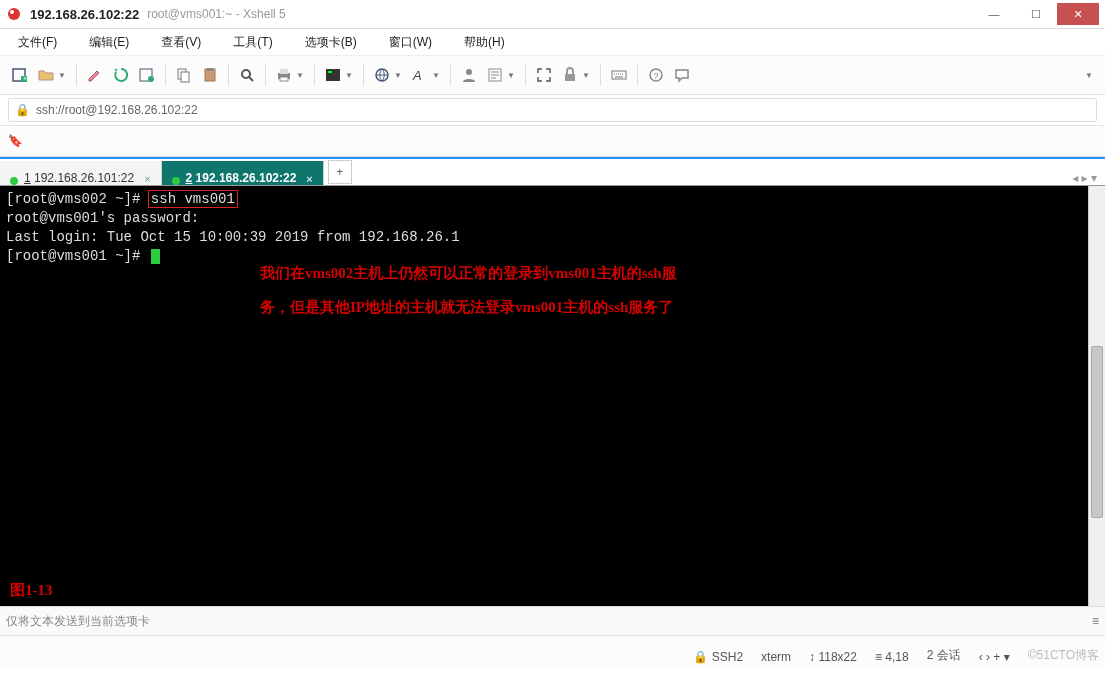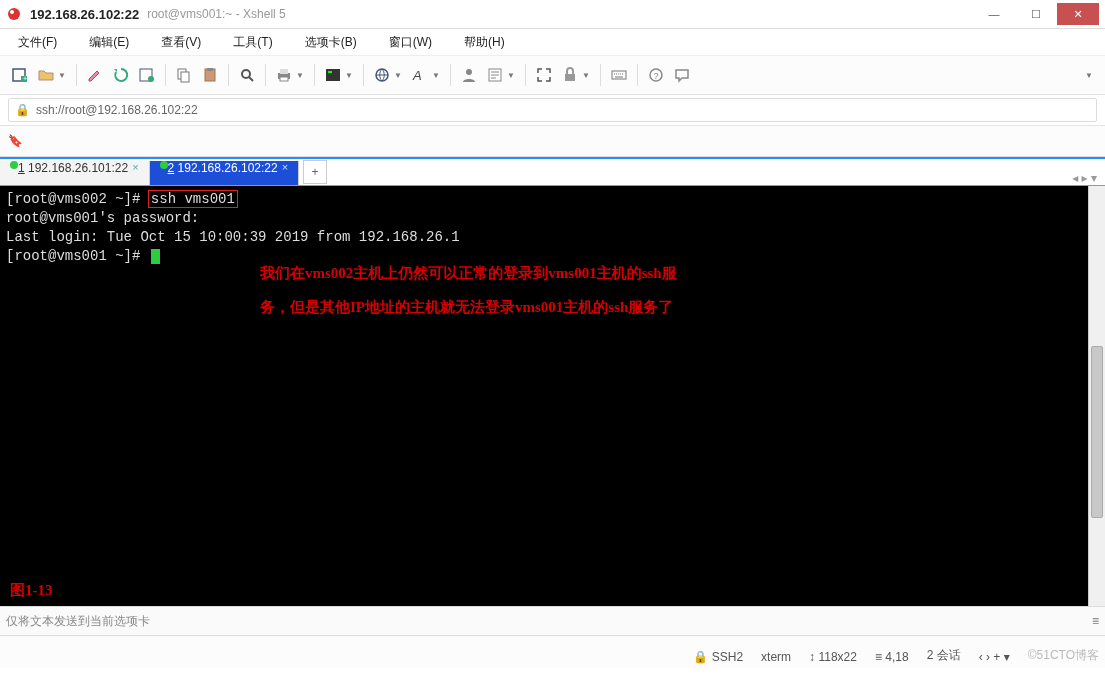--- a/index.html
+++ b/index.html
@@ -16,23 +16,23 @@
   .tbtn{width:24px;height:24px;display:flex;align-items:center;justify-content:center;color:#555;position:relative}
   .tbtn svg{width:18px;height:18px}
   .tdrop{width:8px;font-size:8px;color:#777;margin-left:-2px;margin-right:4px}
   .tsep{width:1px;height:22px;background:#ddd;margin:0 4px}
   .addressline{height:30px;display:flex;align-items:center;padding:0 8px;border-bottom:1px solid #e3e3e3}
   .addrbox{flex:1;border:1px solid #ddd;height:22px;display:flex;align-items:center;padding:0 6px;color:#666;background:#fff;border-radius:2px}
   .addrbox .lock{margin-right:6px;color:#888}
   .hintbar{height:30px;display:flex;align-items:center;padding:0 8px;color:#666;background:#fcfcfc;border-bottom:1px solid #ddd}
   .hintbar .lock{margin-right:6px;color:#888}
   .tabstrip{height:26px;display:flex;align-items:flex-end;background:#fff;border-top:2px solid #1e90ff;position:relative}
-  .tab{height:24px;display:flex;align-items:flex-start;padding:0 10px;gap:0;font-size:12px;border-right:1px solid #ccc;position:relative}
+  .tab{height:24px;display:flex;align-items:flex-end;padding:0 10px;gap:6px;font-size:12px;border-right:1px solid #ccc;position:relative}
   .tab.inactive{background:#f4f4f4;color:#333}
-  .tab.active{background:#1d4ed8;color:#fff;font-weight:400}
+  .tab.active{background:#0f766e;color:#fff;font-weight:700}
   .tab .dot{width:8px;height:8px;border-radius:50%;background:#2ecc40}
   .tab .x{font-size:11px;color:#5aa;margin-left:4px}
   .tab.active .x{color:#cde}
   .tabadd{width:22px;height:22px;border:1px solid #ccc;display:flex;align-items:center;justify-content:center;margin-left:4px;color:#666;margin-bottom:1px}
   .tabend{margin-left:auto;padding:0 8px;color:#999;font-size:12px}
   .terminal-wrap{display:flex;height:420px;border-top:1px solid #999}
   .terminal{flex:1;background:#000;color:#ddd;font-family:Consolas,"Courier New",monospace;font-size:14px;line-height:19px;padding:4px 6px;position:relative;white-space:pre}
   .term-scroll{width:16px;background:#f0f0f0;border-left:1px solid #ccc;position:relative}
   .term-scroll .thumb{position:absolute;top:160px;left:2px;right:2px;height:170px;background:#c8c8c8;border:1px solid #aaa;border-radius:2px}
   .prompt{color:#ddd}

